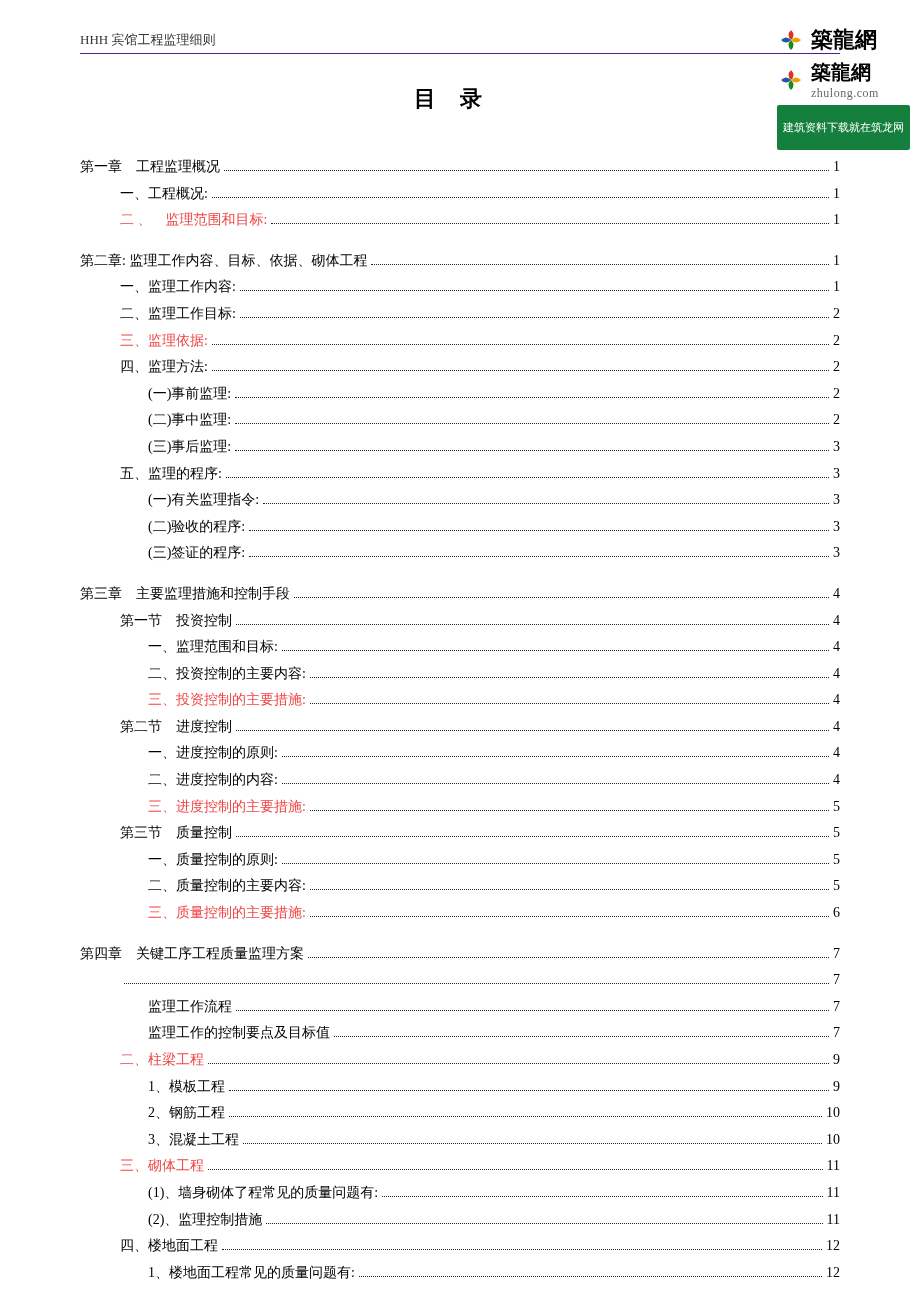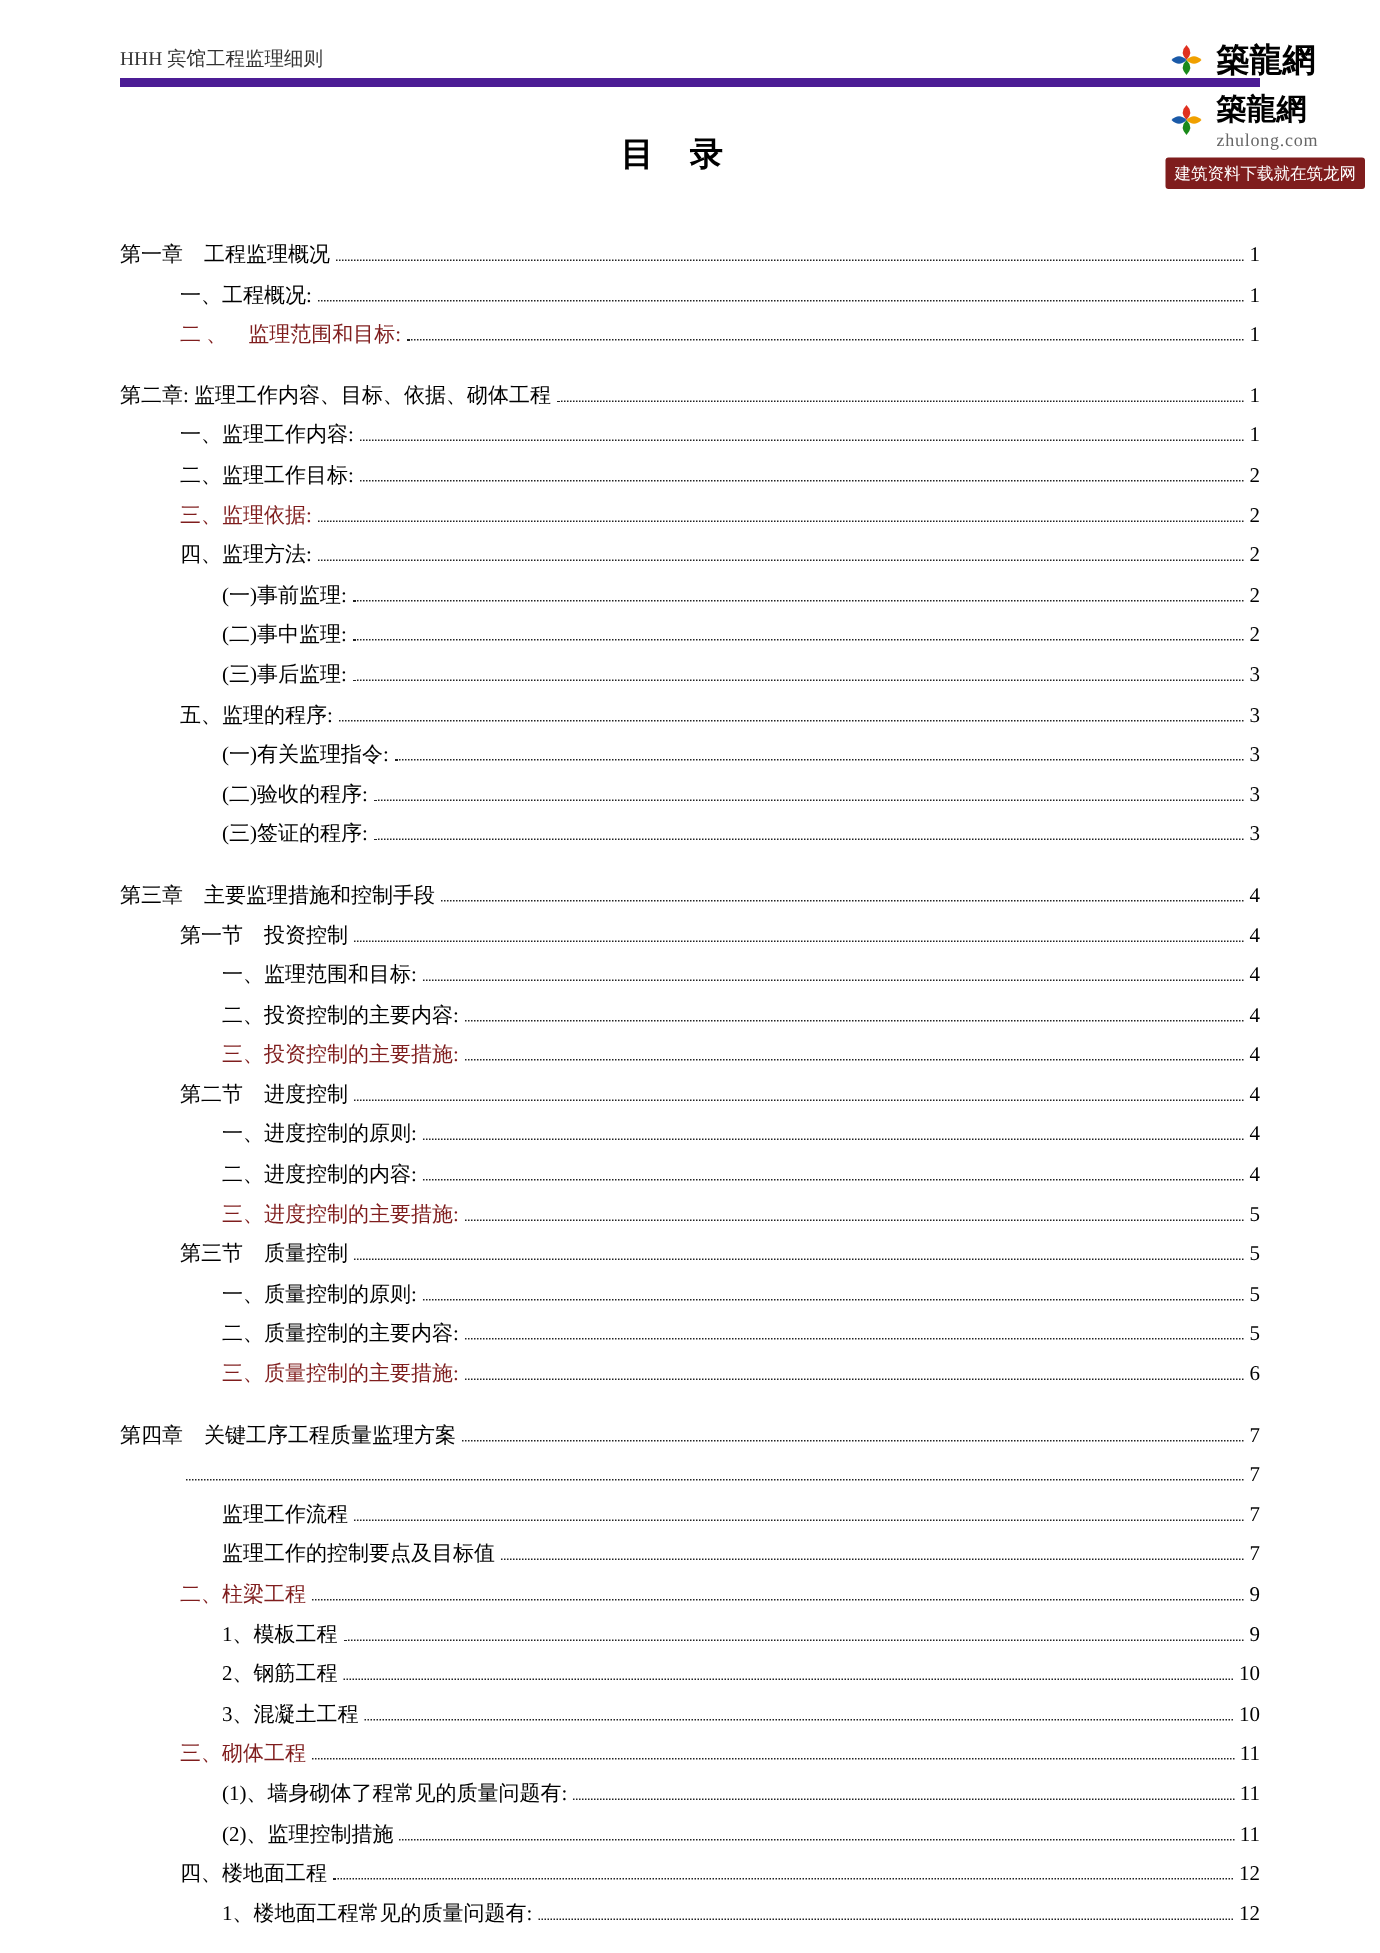--- a/index.html
+++ b/index.html
@@ -9,21 +9,21 @@
     background: #fff;
     width: 920px;
   }
   .page {
     width: 920px;
     padding: 30px 80px 20px 80px;
     box-sizing: border-box;
     position: relative;
   }
   .header-line {
-    border-bottom: 6px solid #4c1d95;
+    border-bottom: 1px solid #4c1d95;
     padding-bottom: 4px;
     margin-bottom: 30px;
     position: relative;
   }
   .header-text {
     font-size: 13px;
     color: #333;
   }
   .logo-block {
     position: absolute;
@@ -45,24 +45,24 @@
     font-size: 22px;
     font-weight: bold;
     color: #000;
   }
   .logo-text-py {
     font-size: 12px;
     color: #666;
     letter-spacing: 0.5px;
   }
   .logo-banner {
-    background: #7f1d1d;
+    background: #15803d;
     color: #fff;
     font-size: 11px;
-    padding: 3px 6px;
+    padding: 15px 6px;
     text-align: center;
     border-radius: 2px;
   }
   .title {
     text-align: center;
     font-size: 22px;
     font-weight: bold;
     letter-spacing: 24px;
     margin: 10px 0 40px 0;
   }
@@ -84,21 +84,21 @@
     border-bottom: 1px dotted #222;
     margin: 0 4px 4px 4px;
     min-width: 10px;
   }
   .toc-page {
     flex: 0 0 auto;
   }
   .ind1 { padding-left: 0; }
   .ind2 { padding-left: 40px; }
   .ind3 { padding-left: 68px; }
-  .faint { color: #7f1d1d; }
+  .faint { color: #ef4444; }
   .gap { height: 14px; }
 </style>
 </head>
 <body>
 
 <div class="page">
 
   <div class="logo-block">
     <div class="logo-row">
       <span class="logo-icon">

